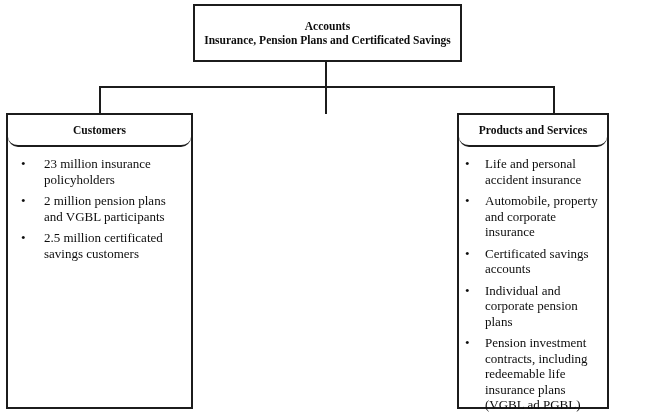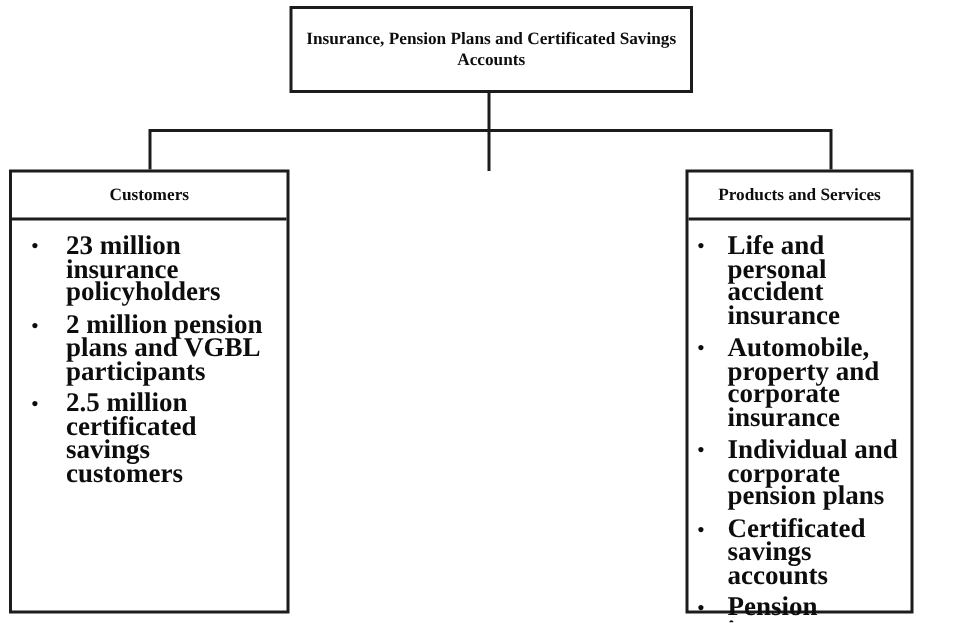--- a/index.html
+++ b/index.html
@@ -54,32 +54,32 @@
   .col-customers    { left: 6px;   width: 187px; }
   .col-distribution { left: 231px; width: 186px; }
   .col-products     { left: 457px; width: 152px; }
   .col-header {
     height: 32px;
     border-bottom: 2px solid var(--border);
     display: flex; align-items: center; justify-content: center;
     font-weight: bold;
     font-size: 11.5px;
     text-align: center;
+    border-radius: 10px;
   }
   ul.bullets {
     list-style: none;
     margin: 0;
     padding: 9px 4px 0 0;
   }
   ul.bullets li {
     position: relative;
-    font-size: 18px;
+    font-size: 13px;
     line-height: 15.5px;
     margin-bottom: 6px;
-    font-weight: bold;
   }
   ul.bullets li::before {
     content: "\2022";
     position: absolute;
     top: 0;
     font-size: 13px;
   }
   .col-customers    ul.bullets { padding-right: 12px; }
   .col-customers    li { padding-left: 36px; }
   .col-customers    li::before { left: 13px; }
@@ -88,22 +88,22 @@
   .col-products     li { padding-left: 26px; }
   .col-products     li::before { left: 6px; }
 </style>
 </head>
 <body>
 
 <div class="canvas">
 
   <div class="box root-box">
     <div class="root-title">
+      <span class="line">Accounts</span>
       <span class="line">Insurance, Pension Plans and Certificated Savings</span>
-      <span class="line">Accounts</span>
     </div>
   </div>
 
   <div class="connector conn-stem"></div>
   <div class="connector conn-hbar"></div>
   <div class="connector conn-drop-l"></div>
   <div class="connector conn-drop-m"></div>
   <div class="connector conn-drop-r"></div>
 
   <div class="box col-box col-customers">
@@ -114,19 +114,19 @@
         <li>2.5 million certificated savings customers</li>
       </ul>
   </div>
 
 
   <div class="box col-box col-products">
     <div class="col-header">Products and Services</div>
     <ul class="bullets">
         <li>Life and personal accident insurance</li>
         <li>Automobile, property and corporate insurance</li>
+        <li>Certificated savings accounts</li>
         <li>Individual and corporate pension plans</li>
-        <li>Certificated savings accounts</li>
         <li>Pension investment contracts, including redeemable life insurance plans (VGBL ad PGBL)</li>
       </ul>
   </div>
 
 </div>
 
 </body></html>

